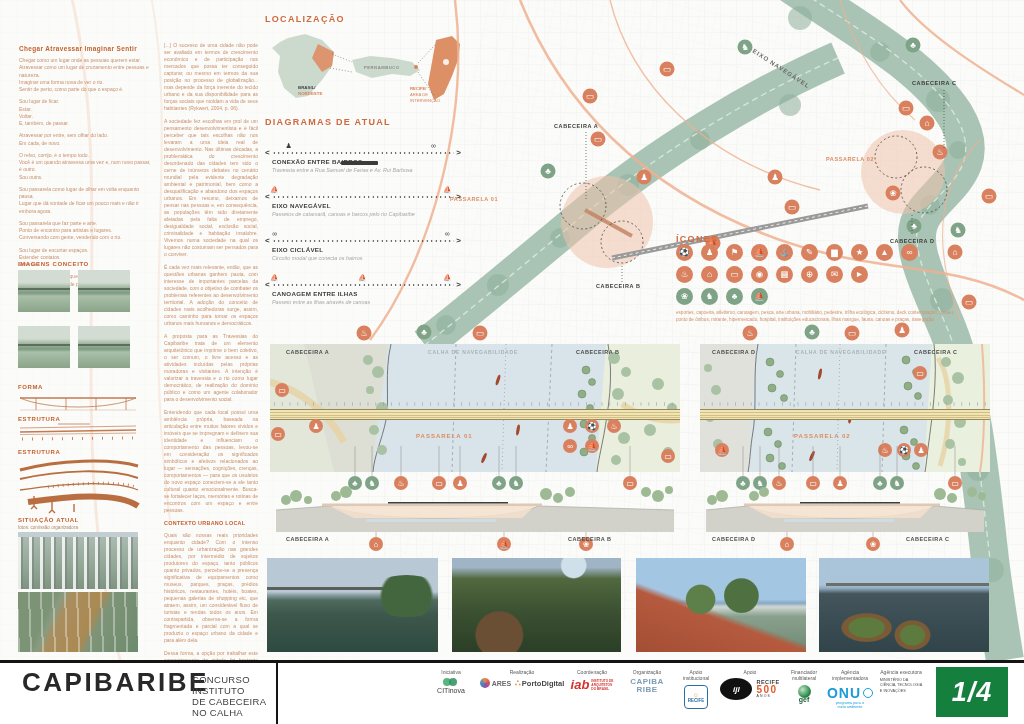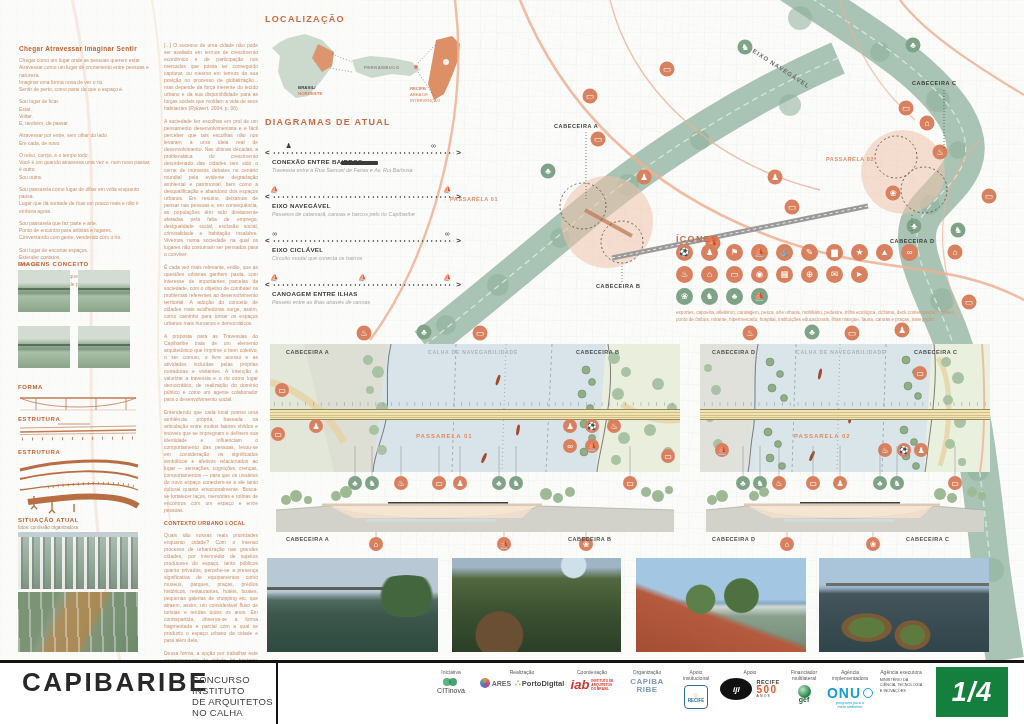--- a/index.html
+++ b/index.html
@@ -724,21 +724,21 @@
   <div class="render r4"></div>
 
   <div class="footer-rule"></div>
   <div class="footer">
     <div class="f-title">
       <div>CAPIBARIBE</div>
     </div>
     <div class="f-sub">
       <div>CONCURSO</div>
         <div>INSTITUTO</div>
-      <div>DE ARQUITETOS</div>
+      <div>DE CABECEIRA</div>
         <div>NO CALHA</div>
     </div>
     <div class="f-divider"></div>
 
     <div class="fgroup fg1">
       <div class="flabel">Iniciativa</div>
       <div class="flogos">
           <div class="logo-citinova">
         <span class="cit-dots"></span>
         <span>CITinova</span>

